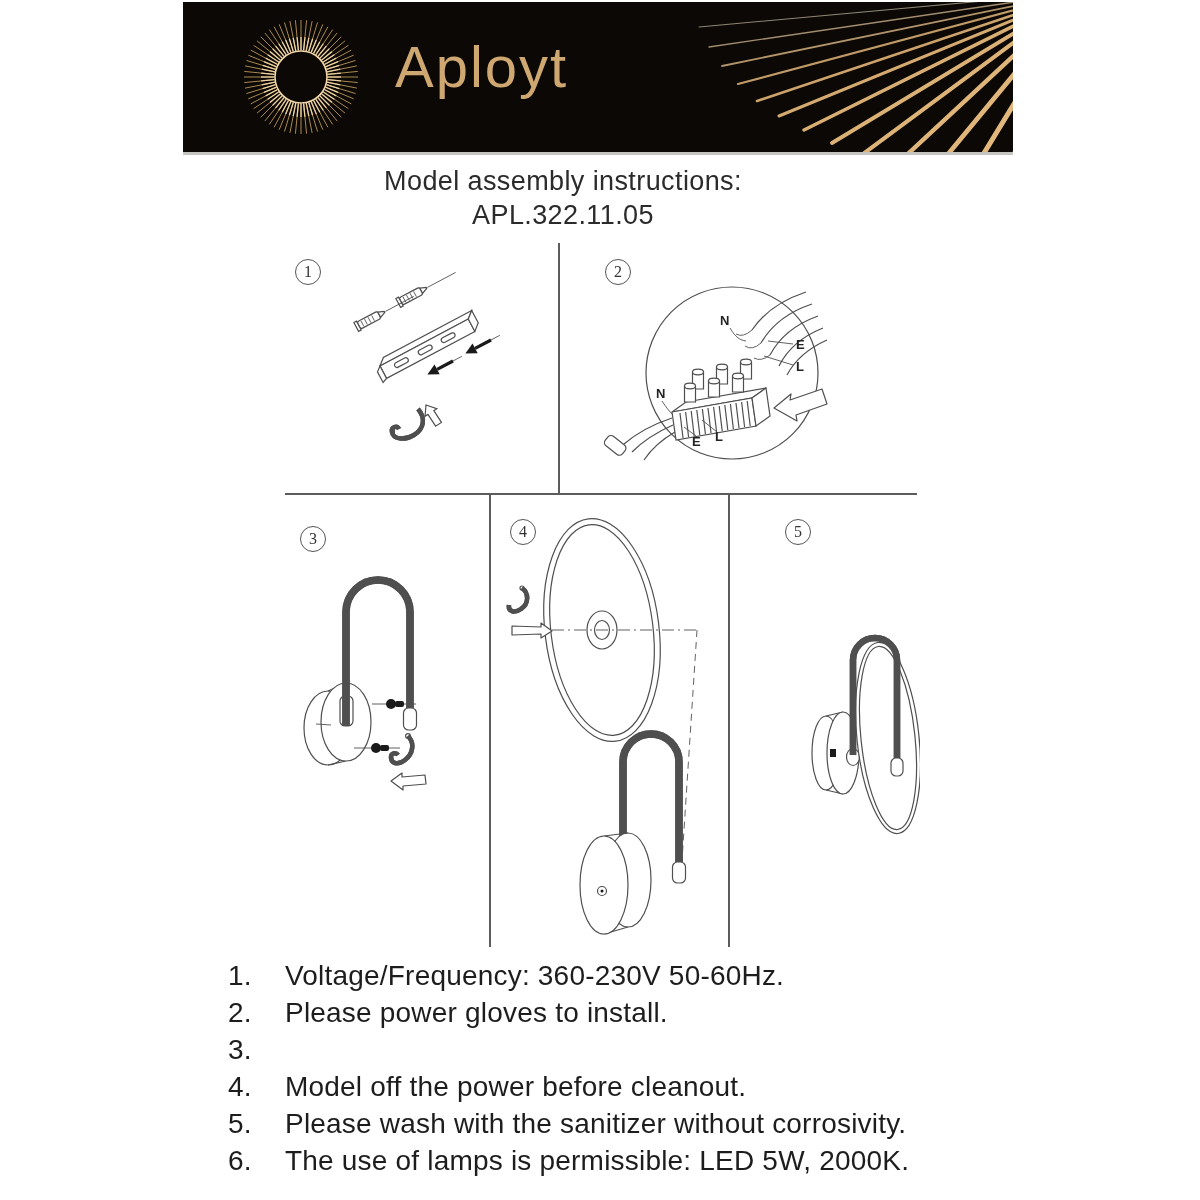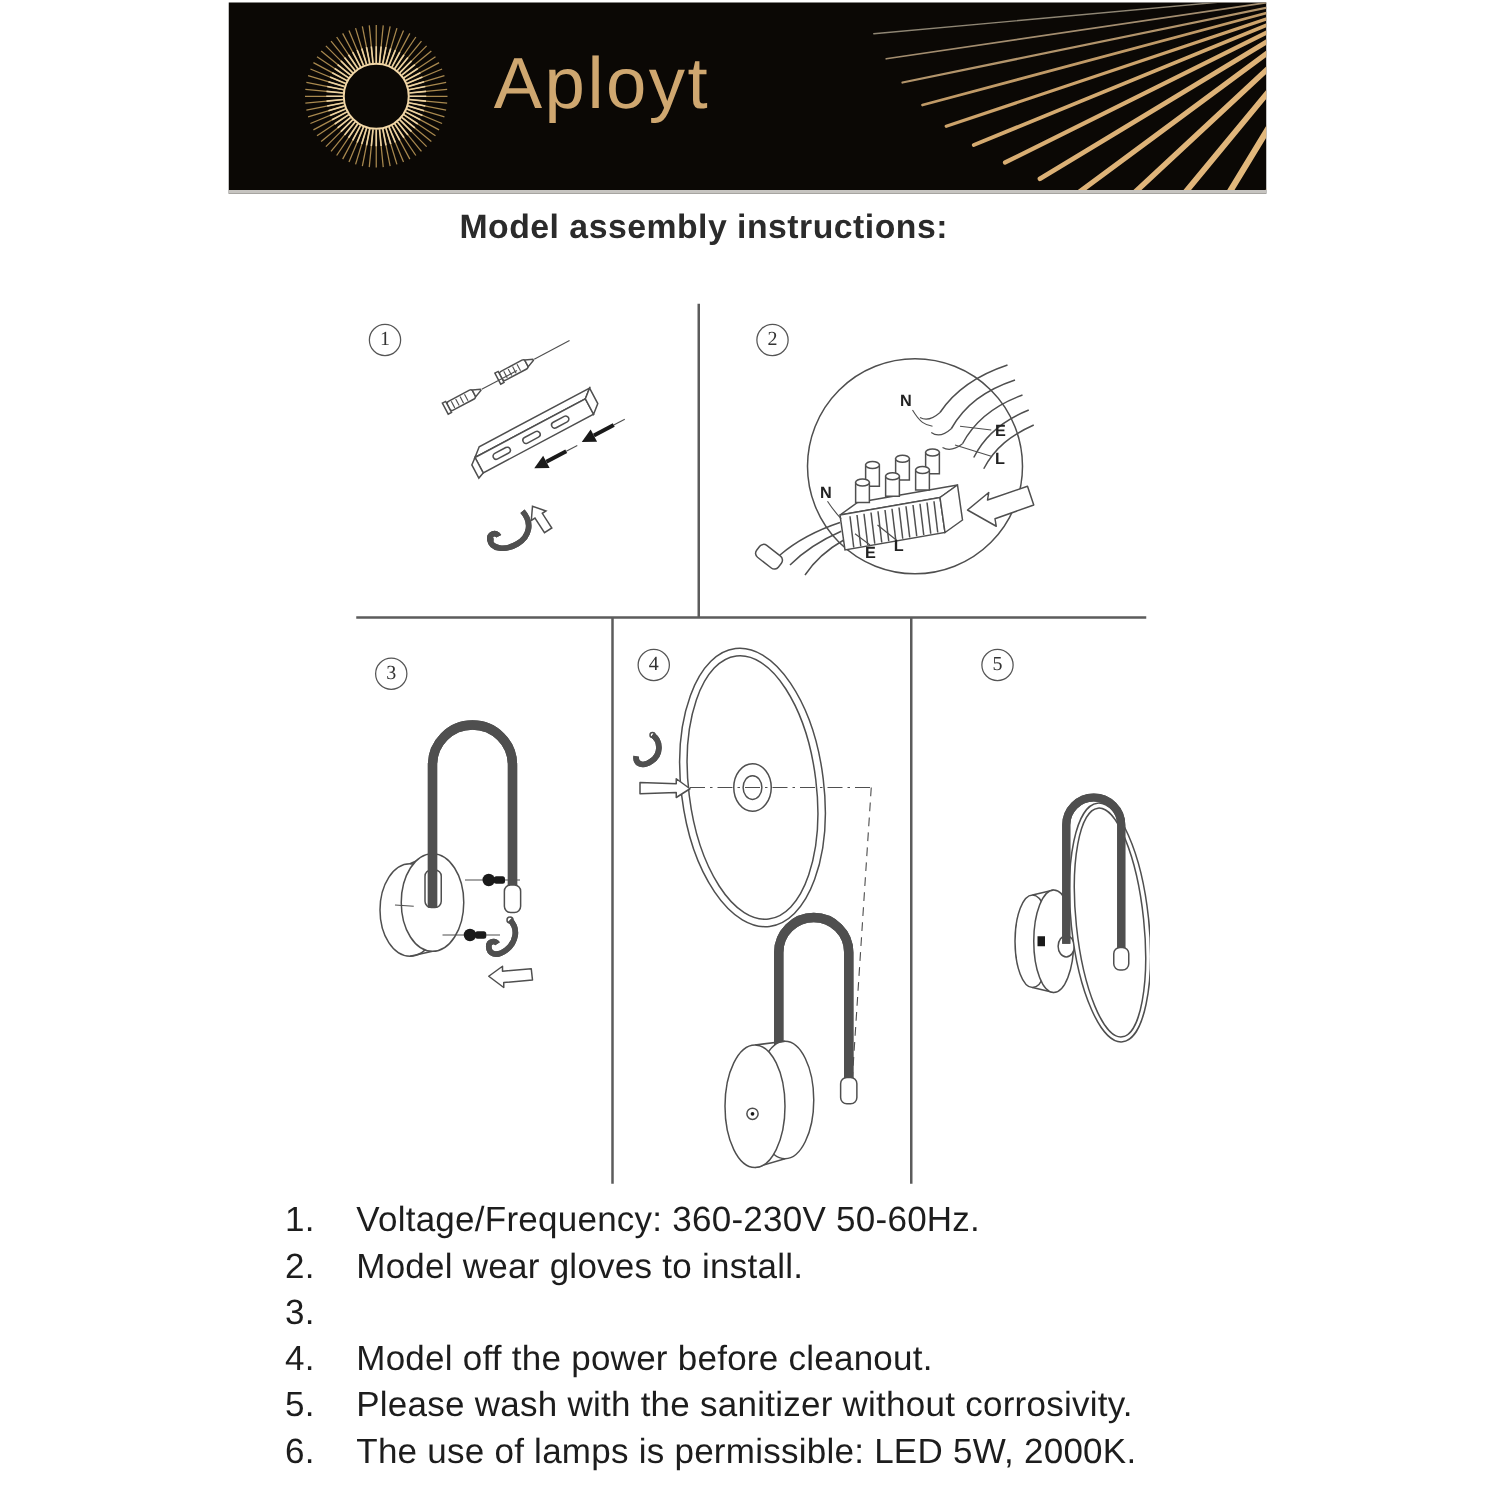--- a/index.html
+++ b/index.html
@@ -7,21 +7,21 @@
         font-family:"Liberation Sans",sans-serif;padding-left:48px;}
   
   .banner{position:absolute;left:183px;top:2px;width:830px;height:150px;
           background:var(--banner-bg,#0b0805);border-bottom:3px solid #c6c4c0;}
   .brand{position:absolute;left:212px;top:36px;font-size:58px;font-weight:400;
          color:var(--gold,#cfa770);letter-spacing:2px;line-height:1;}
   .sunburst{position:absolute;left:58px;top:14px;}
   .fan{position:absolute;right:0;top:0;}
   
   .title-block{position:absolute;left:163px;top:164px;width:800px;text-align:center;
-               color:#2b2b2b;font-size:27px;line-height:34px;letter-spacing:.4px;font-weight:bold;}
+               color:#2b2b2b;font-size:27px;line-height:34px;letter-spacing:.4px;}
   
   .divider{position:absolute;background:#5c5c5c;}
   .panel-svg{position:absolute;}
   .panel-svg path,.panel-svg rect,.panel-svg circle,.panel-svg ellipse,.panel-svg polygon,.panel-svg line{
       vector-effect:non-scaling-stroke;}
   .ln{fill:none;stroke:#4f4f4f;stroke-width:1.2;}
   .lnw{fill:#ffffff;stroke:#4f4f4f;stroke-width:1.2;}
   .thin{fill:none;stroke:#4f4f4f;stroke-width:.9;}
   .blk{fill:#1a1a1a;stroke:none;}
   .tube-out{fill:none;stroke:#4f4f4f;stroke-width:7.5;}
@@ -188,20 +188,21 @@
         <line x1="470" y1="-10" x2="251" y2="152" stroke="#deb378" stroke-width="4.1" stroke-linecap="round"></line>
         <line x1="470" y1="-10" x2="284" y2="163" stroke="#e0b57a" stroke-width="4.4" stroke-linecap="round"></line>
         <line x1="470" y1="-10" x2="318" y2="174" stroke="#e1b67b" stroke-width="4.7" stroke-linecap="round"></line>
         <line x1="470" y1="-10" x2="352" y2="184" stroke="#e2b87c" stroke-width="5" stroke-linecap="round"></line>
         <line x1="470" y1="-10" x2="385" y2="194" stroke="#e3b97d" stroke-width="5.2" stroke-linecap="round"></line>
       </svg>
   </div>
 
   <div class="title-block">
     <div>Model assembly instructions:</div>
+    <div>APL.322.11.05</div>
   </div>
 
   <div class="divider" style="left:558px;top:243px;width:1.5px;height:251px"></div>
   <div class="divider" style="left:285px;top:493px;width:632px;height:1.5px"></div>
   <div class="divider" style="left:489px;top:494px;width:1.5px;height:453px"></div>
   <div class="divider" style="left:728px;top:494px;width:1.5px;height:453px"></div>
 
   <div class="stepnum" style="left:295px;top:259px">1</div>
   <div class="stepnum" style="left:605px;top:259px">2</div>
   <div class="stepnum" style="left:300px;top:526px">3</div>
@@ -412,21 +413,21 @@
     <rect class="lnw" x="161" y="258" width="12" height="18" rx="5"></rect>
   </svg>
 
   <div class="instructions">
     <div class="irow">
       <span class="inum">1.</span>
       <span>Voltage/Frequency: 360-230V 50-60Hz.</span>
     </div>
     <div class="irow">
       <span class="inum">2.</span>
-      <span>Model wear gloves to install.</span>
+      <span>Please power gloves to install.</span>
     </div>
     <div class="irow">
       <span class="inum">3.</span>
     </div>
     <div class="irow">
       <span class="inum">4.</span>
       <span>Model off the power before cleanout.</span>
     </div>
     <div class="irow">
       <span class="inum">5.</span>

